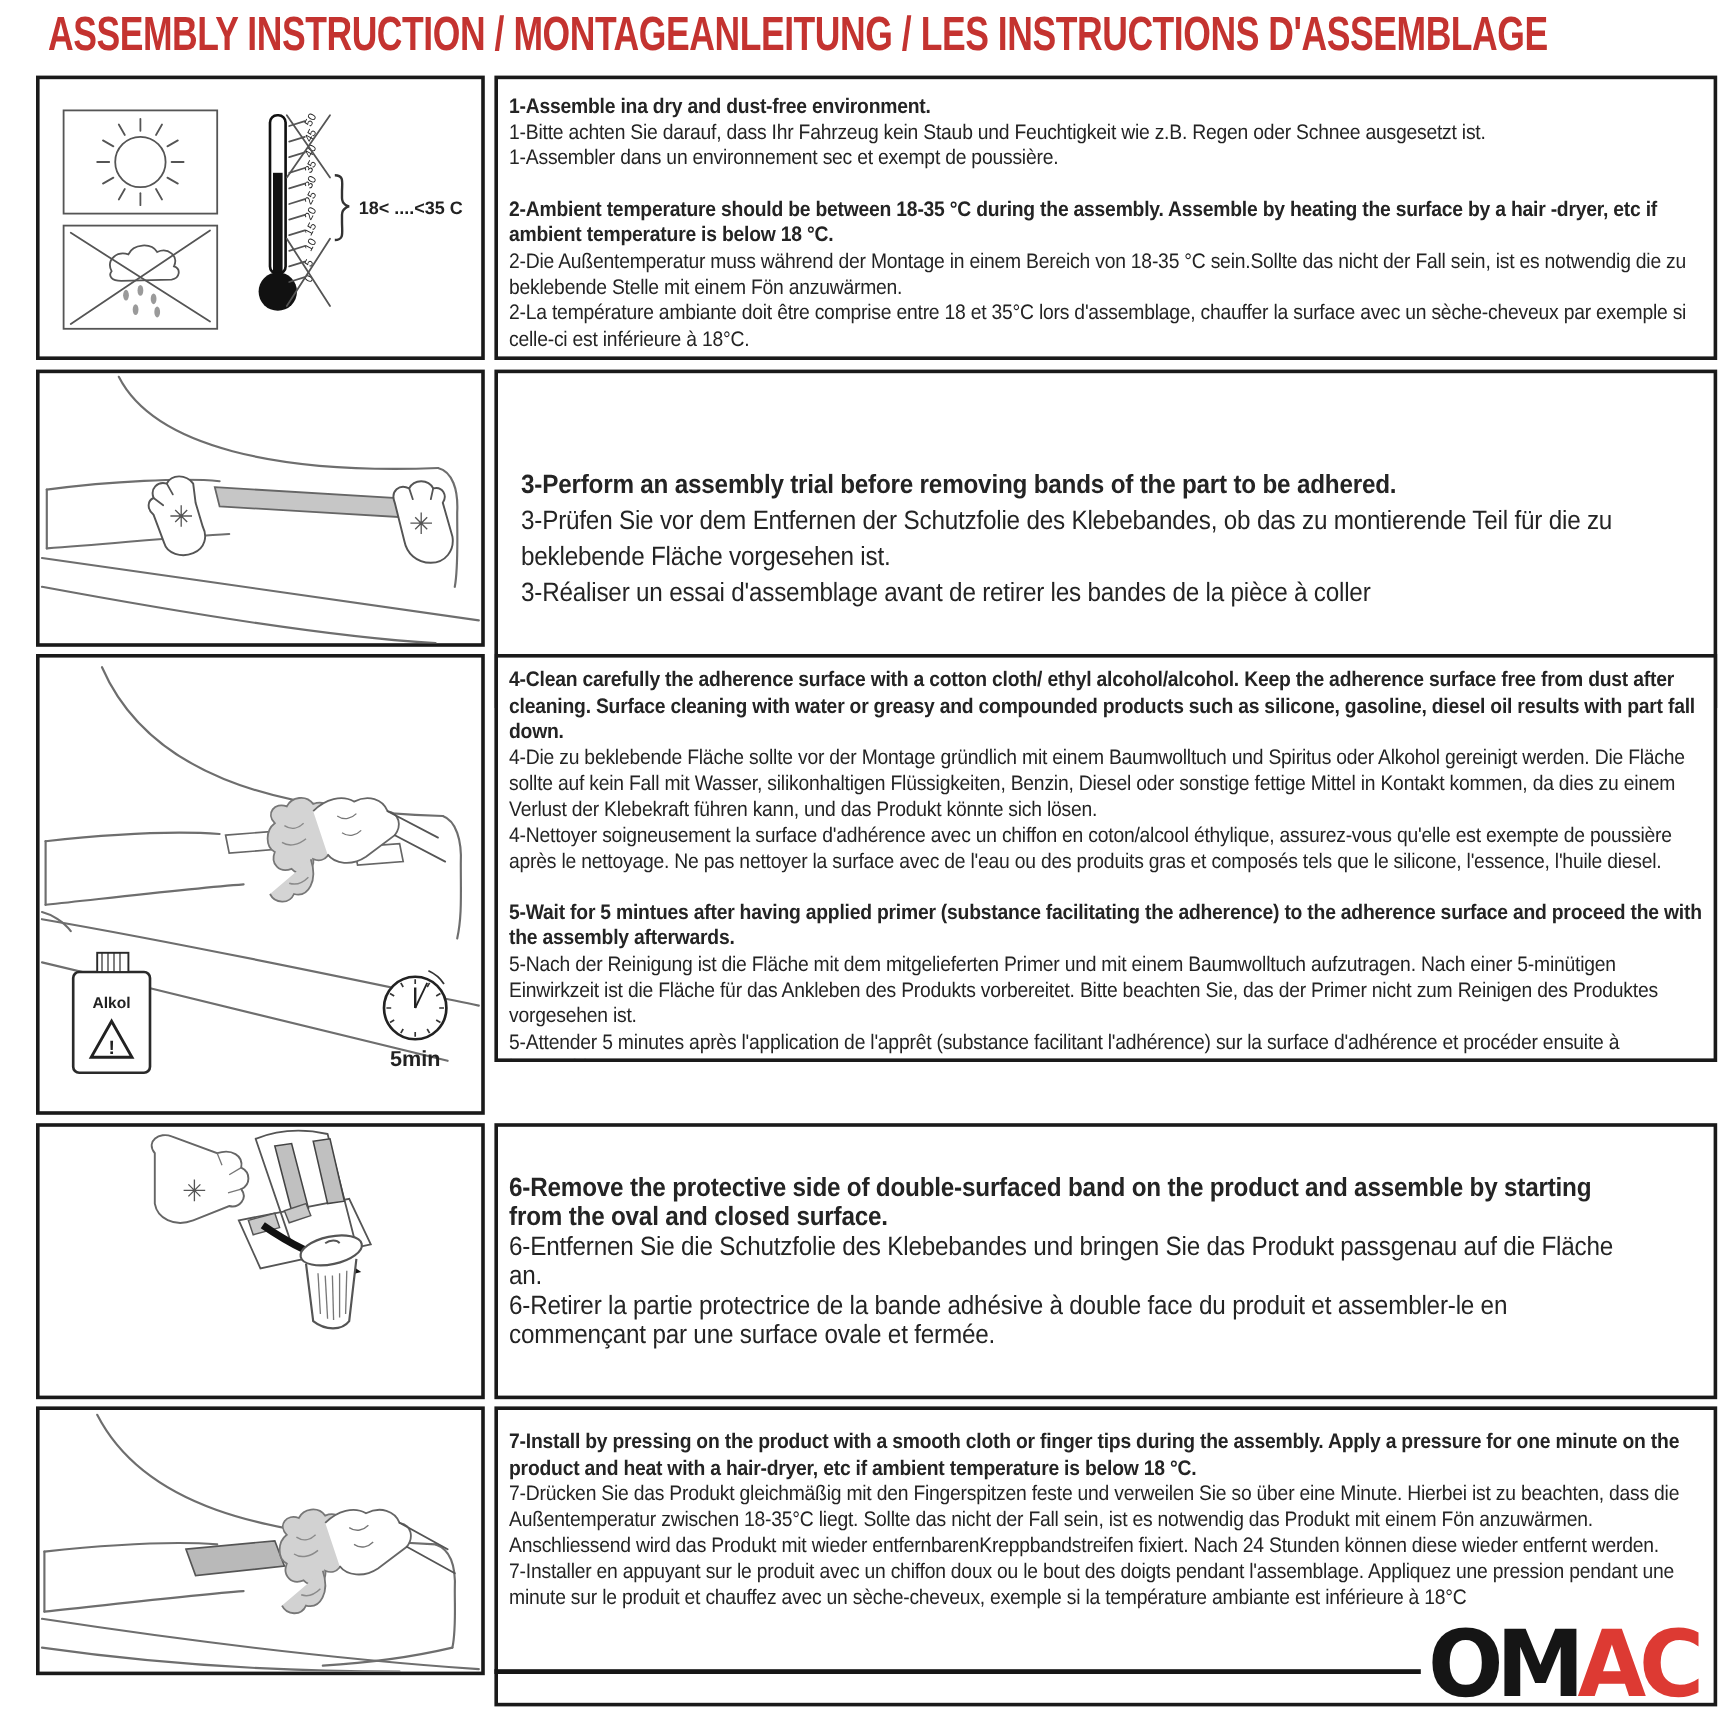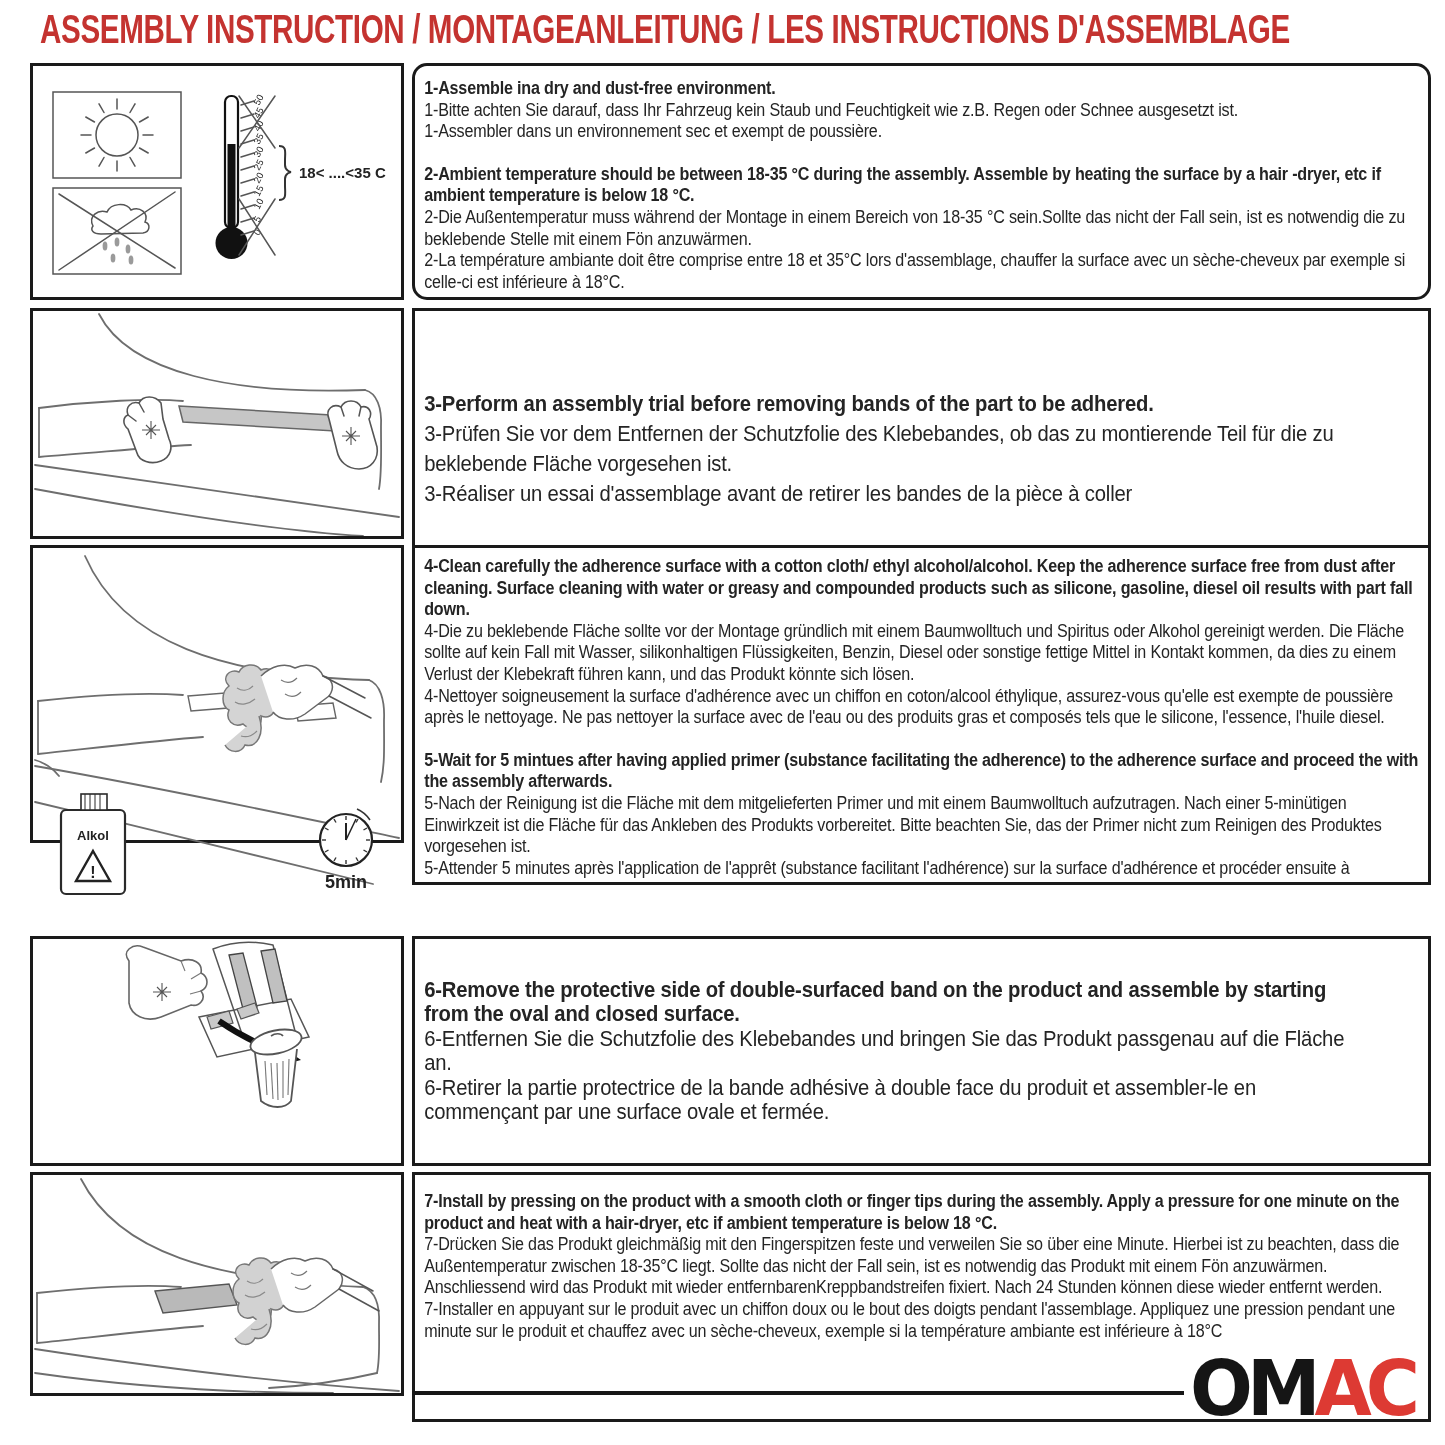--- a/index.html
+++ b/index.html
@@ -110,21 +110,21 @@
       </g>
       <g class="sk2">
         <line x1="206" y1="133" x2="242" y2="189"></line>
           <line x1="242" y1="133" x2="206" y2="189"></line>
       </g>
       <path d="M246,80 C254,80 252,86 252,94 L252,99 C252,105 258,106 258,106 C258,106 252,107 252,113 L252,119 C252,128 254,134 246,134" stroke="#333" stroke-width="2" fill="none"></path>
       <text x="266" y="112" class="lbl" font-size="15" font-weight="bold">18&lt; ....&lt;35 C</text>
     </g>
   </svg>
 </div>
-<div class="tbox" style="top:63px;height:237px;border-radius:15px;">
+<div class="tbox" style="top:63px;height:237px;">
   <div class="tc sz-s pad-a">
     <p class="p b">1-Assemble ina dry and dust-free environment.</p>
     <p class="p">1-Bitte achten Sie darauf, dass Ihr Fahrzeug kein Staub und Feuchtigkeit wie z.B. Regen oder Schnee ausgesetzt ist.</p>
     <p class="p">1-Assembler dans un environnement sec et exempt de poussière.</p>
     <p class="p b gap">2-Ambient temperature should be between 18-35 °C  during the assembly. Assemble by heating the surface by a hair -dryer, etc if ambient temperature is below 18 °C.</p>
     <p class="p">2-Die Außentemperatur muss während der Montage in einem Bereich von 18-35 °C  sein.Sollte das nicht der Fall sein, ist es notwendig die zu beklebende Stelle mit einem Fön anzuwärmen.</p>
     <p class="p">2-La température ambiante doit être comprise entre 18 et 35°C lors d'assemblage, chauffer la surface avec un sèche-cheveux par exemple si celle-ci est inférieure à 18°C.</p>
   </div>
 </div>
 
@@ -143,29 +143,29 @@
       <path d="M106,92 L111,101 M95,104 L103,110" class="sk2" stroke-width="1.1"></path>
       <path d="M113,114 L123,124 M123,114 L113,124 M118,110 L118,128 M109,119 L127,119" stroke="#555" stroke-width="1.1" fill="none"></path>
     </g>
     <g>
       <path d="M296,108 C292,98 300,92 308,96 C312,88 324,88 328,96 C336,94 340,102 336,108 L344,136 C346,148 338,158 326,158 C314,158 306,150 304,140 Z" fill="#fff" stroke="#555" stroke-width="1.6"></path>
       <path d="M308,96 L311,105 M328,96 L326,105" class="sk2" stroke-width="1.1"></path>
       <path d="M313,120 L323,130 M323,120 L313,130 M318,116 L318,134 M309,125 L327,125" stroke="#555" stroke-width="1.1" fill="none"></path>
     </g>
   </svg>
 </div>
-<div class="tbox center" style="top:308px;height:282px;">
+<div class="tbox center" style="top:308px;height:282px;padding-left:10px;">
   <div class="tc sz-l pad-l">
     <p class="p b">3-Perform an assembly trial before removing bands of the part to be adhered.</p>
     <p class="p">3-Prüfen Sie vor dem Entfernen der Schutzfolie des Klebebandes, ob das zu montierende Teil für die zu beklebende Fläche vorgesehen ist.</p>
     <p class="p">3-Réaliser un essai d'assemblage avant de retirer les bandes de la pièce à coller</p>
   </div>
 </div>
 
-<div class="illus" style="top:545px;height:298px;">
+<div class="illus" style="top:545px;height:384px;">
   <svg width="368" height="378" viewBox="0 0 368 378">
     <path d="M52,8 C90,95 190,128 336,132" class="sk"></path>
     <path d="M336,132 C347,136 352,152 351,172 C351,198 352,216 348,234" class="sk"></path>
     <path d="M5,153 C60,147 110,144 150,147" class="sk"></path>
     <path d="M5,206 C70,199 130,192 170,189" class="sk"></path>
     <path d="M5,153 L5,206" class="sk"></path>
     <path d="M2,212 C10,214 20,220 26,228" class="sk"></path>
     <polygon points="155,148 192,145 195,160 158,163" fill="#fff" stroke="#666" stroke-width="1.4"></polygon>
     <polygon points="262,158 300,155 303,170 265,173" fill="#fff" stroke="#666" stroke-width="1.4"></polygon>
     <path d="M2,218 C130,240 260,268 366,290" class="sk"></path>

